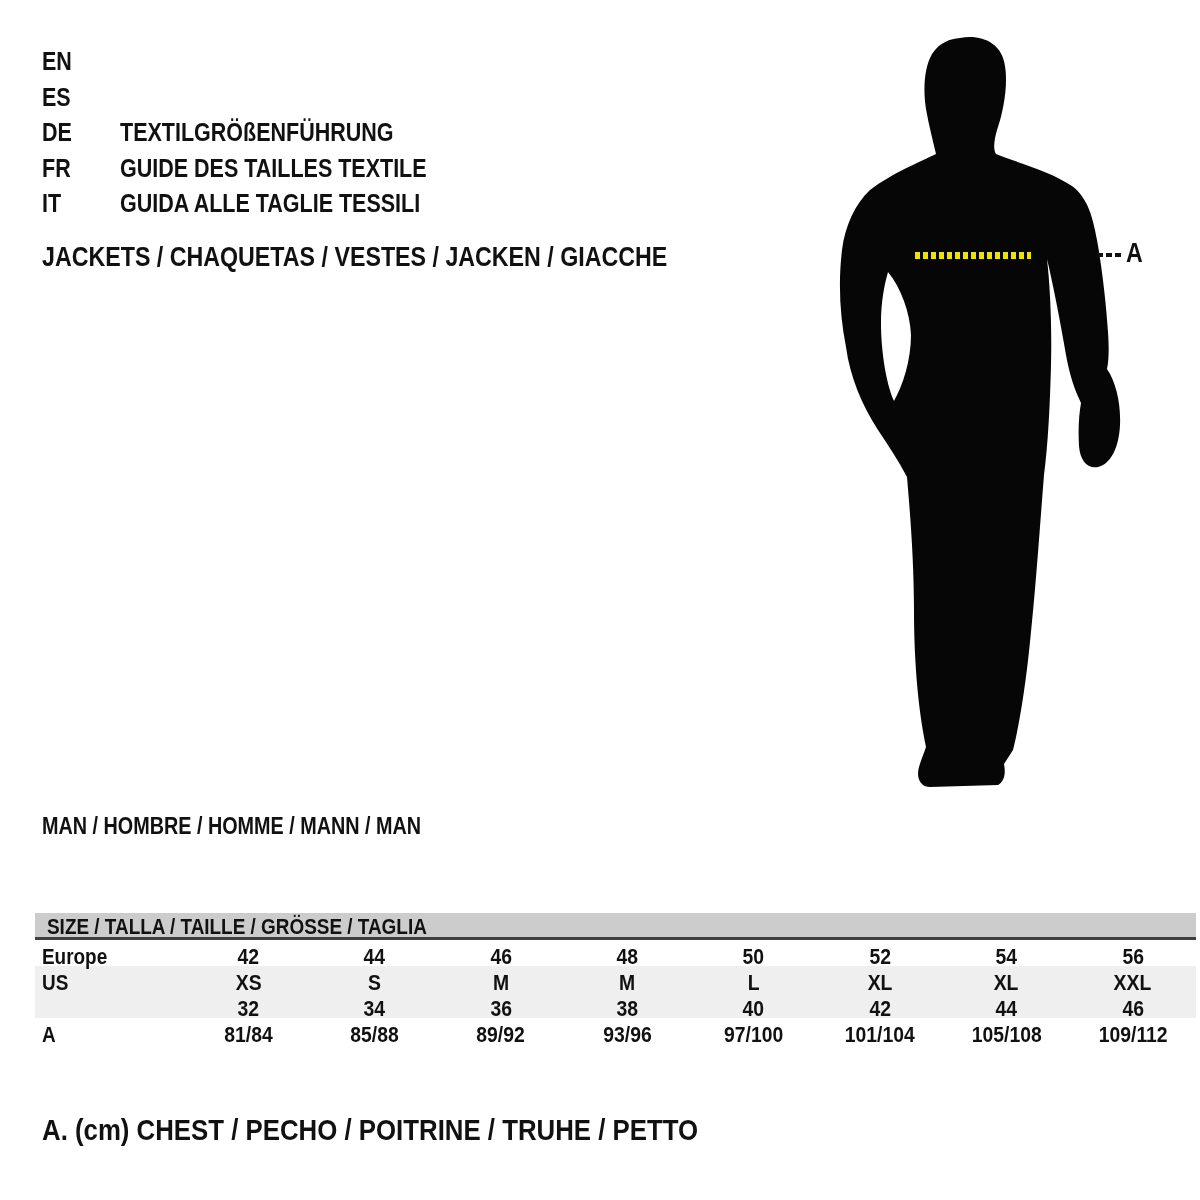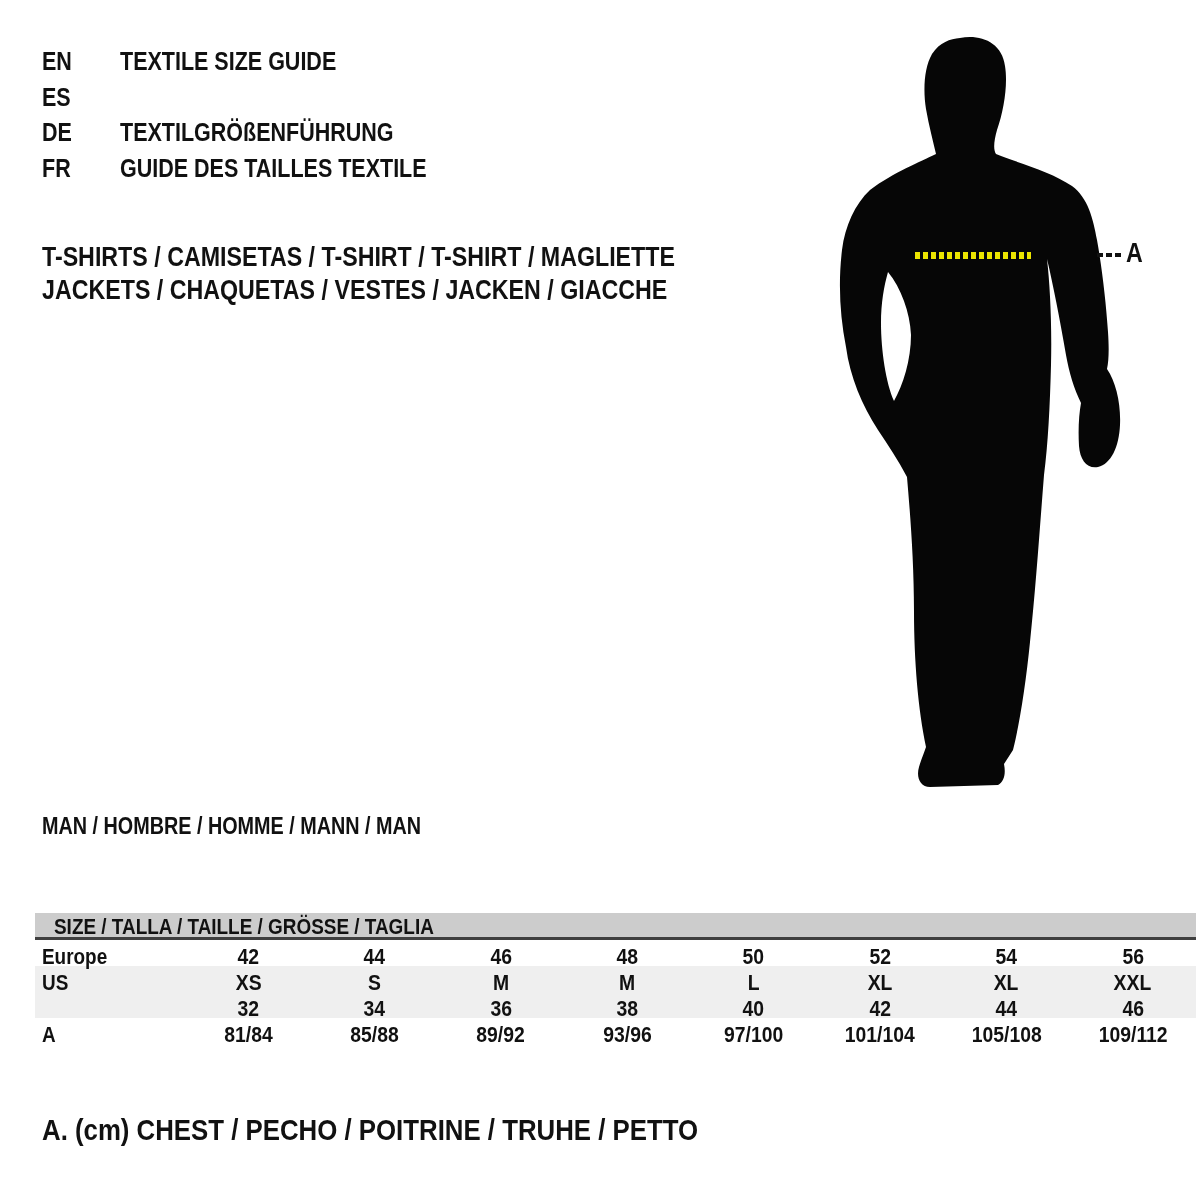--- a/index.html
+++ b/index.html
@@ -55,56 +55,58 @@
 
   
   .section-title { position: absolute; left: 42px; top: 793px; font-size: 23px; line-height: 27px; }
 
   
   .size-table { position: absolute; left: 35px; top: 893px; width: 1161px; }
   .t-header {
     height: 27px; line-height: 27px;
     background: var(--table-header-bg);
     border-bottom: 3px solid #3f3f3f;
-    padding-left: 19px;
+    padding-left: 12px;
     font-size: 22px;
   }
   .t-row { display: flex; height: 26px; line-height: 34px; font-size: 22px; }
   .t-row.shaded { background: var(--row-shade); }
   .t-label { width: 150px; padding-left: 7px; }
   .t-cell { flex: 1; text-align: center; }
 
   
   .footnote { position: absolute; left: 42px; top: 1096px; font-size: 30px; line-height: 27px; }
 </style>
 </head>
 <body>
 
 <div class="page">
 
   <div class="lang-list">
     <div class="lang-row">
       <span class="lang-code"><span class="cx">EN</span></span>
-      <span class="lang-label"><span class="cx">TEXTILE SIZE GUIDE</span></span>
     </div>
     <div class="lang-row">
       <span class="lang-code"><span class="cx">ES</span></span>
     </div>
     <div class="lang-row">
       <span class="lang-code"><span class="cx">DE</span></span>
       <span class="lang-label"><span class="cx">TEXTILGRÖßENFÜHRUNG</span></span>
     </div>
     <div class="lang-row">
       <span class="lang-code"><span class="cx">FR</span></span>
       <span class="lang-label"><span class="cx">GUIDE DES TAILLES TEXTILE</span></span>
     </div>
+    <div class="lang-row">
+      <span class="lang-code"><span class="cx">IT</span></span>
+      <span class="lang-label"><span class="cx">GUIDA ALLE TAGLIE TESSILI</span></span>
+    </div>
   </div>
 
   <div class="categories">
-    <div class="cat-line"><span class="cx">T-SHIRTS / CAMISETAS / T-SHIRT / T-SHIRT / MAGLIETTE</span></div>
     <div class="cat-line"><span class="cx">JACKETS / CHAQUETAS / VESTES / JACKEN / GIACCHE</span></div>
   </div>
 
   <div class="figure-wrap">
     <svg viewBox="0 0 380 800" xmlns="http://www.w3.org/2000/svg">
       <path fill-rule="evenodd" d="
         M140,18
         C160,14 182,22 185,46
         C188,64 184,90 177,110
         C174,121 173,129 176,134

